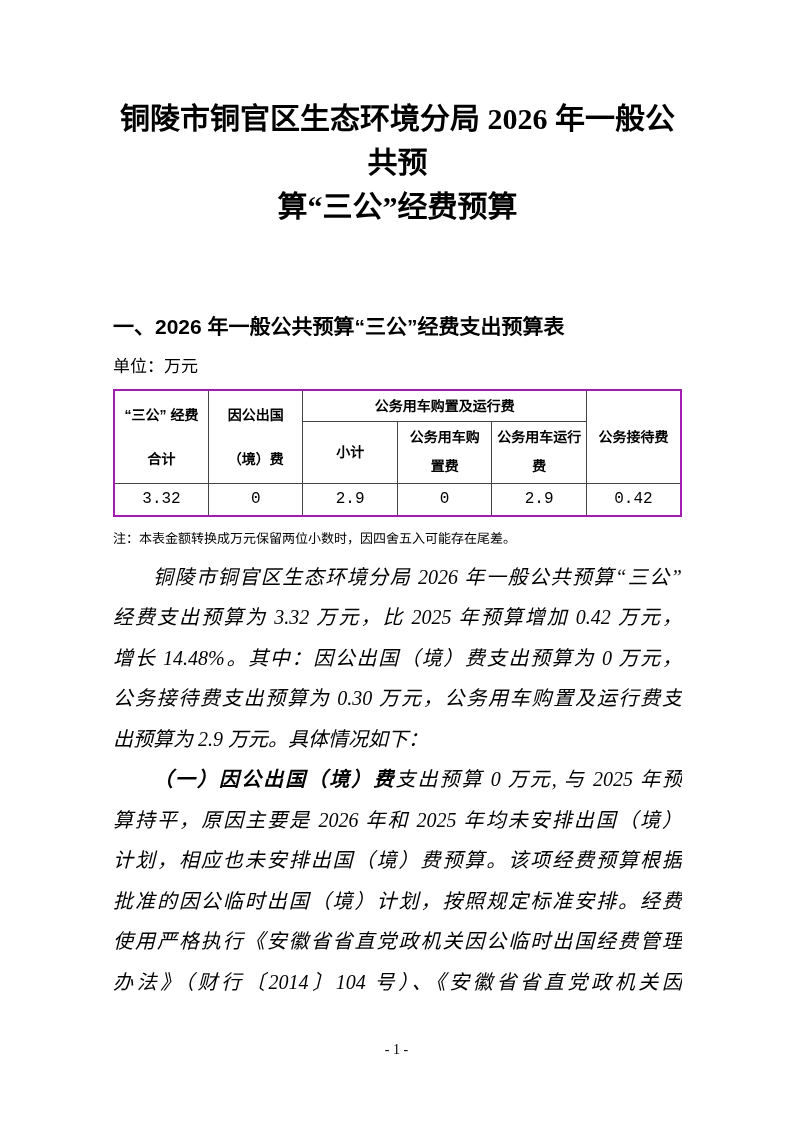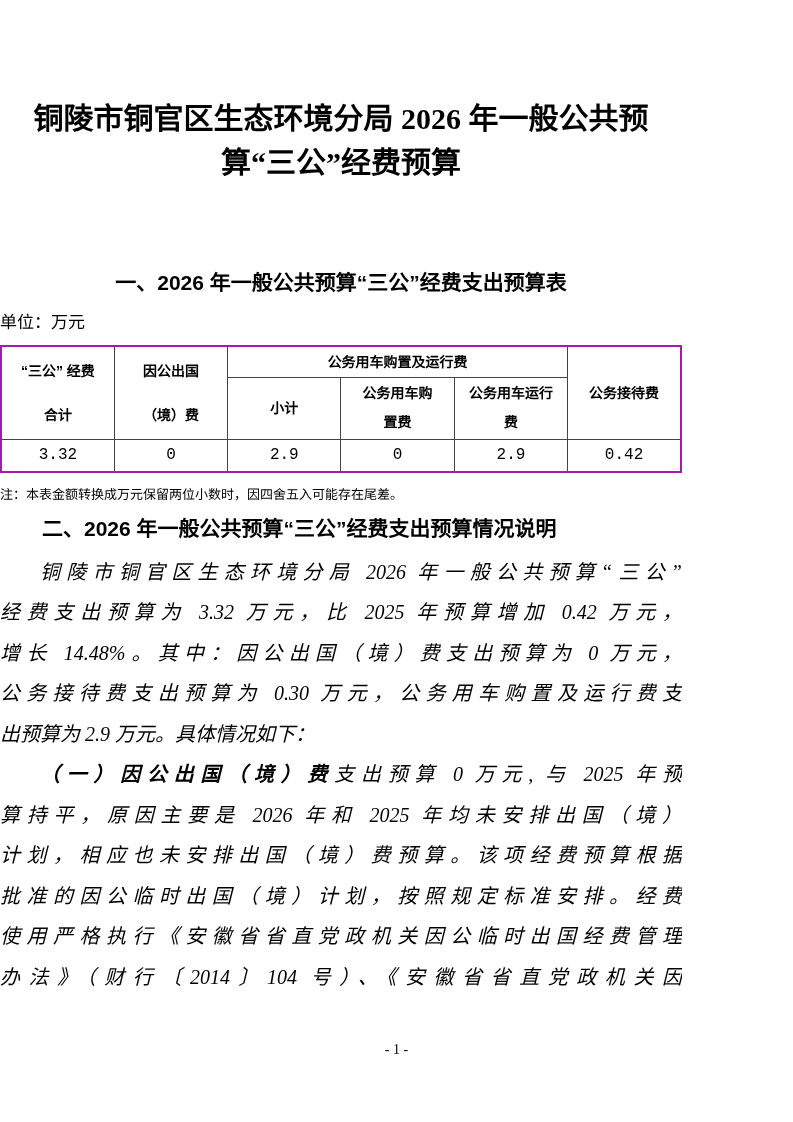--- a/index.html
+++ b/index.html
@@ -8,40 +8,41 @@
     width: 793px;
     height: 1122px;
     margin: 0 auto;
     background: #ffffff;
     color: #000000;
     font-family: "Liberation Serif", "DejaVu Serif", serif;
     overflow: hidden;
     position: relative;
   }
   .content {
+    margin-left: 113px;
     margin-right: 111px;
   }
   
   .doc-title {
     padding-top: 97px;
     text-align: center;
     font-size: 30px;
     font-weight: bold;
     line-height: 44px;
     font-family: "Liberation Serif", "DejaVu Serif", serif;
   }
   
   .sec-heading {
     font-family: "Liberation Sans", "DejaVu Sans", sans-serif;
     font-weight: bold;
     font-size: 21px;
     line-height: 30px;
     white-space: nowrap;
   }
-  .sec1 { margin-top: 83px; text-align: center; }
+  .sec1 { margin-top: 83px; }
   .sec2 { margin-top: 9px; text-indent: 42px; }
   
   .unit-label {
     margin-top: 13px;
     font-size: 17px;
     line-height: 24px;
   }
   
   table.budget {
     margin-top: 10px;
@@ -148,21 +149,20 @@
           <td>2.9</td>
           <td>0</td>
           <td>2.9</td>
           <td>0.42</td>
         </tr>
       </tbody>
     </table>
 
     <div class="table-note">注：本表金额转换成万元保留两位小数时，因四舍五入可能存在尾差。</div>
 
-    <div class="sec-heading sec2">二、2026 年一般公共预算“三公”经费支出预算情况说明</div>
 
     <div class="body-block">
       <div class="bl indent">铜陵市铜官区生态环境分局 2026 年一般公共预算“三公”</div>
       <div class="bl">经费支出预算为 3.32 万元，比 2025 年预算增加 0.42 万元，</div>
       <div class="bl">增长 14.48%。其中：因公出国（境）费支出预算为 0 万元，</div>
       <div class="bl">公务接待费支出预算为 0.30 万元，公务用车购置及运行费支</div>
       <div class="bl noj">出预算为 2.9 万元。具体情况如下：</div>
 
       <div class="bl indent"><span class="bold-lead">（一）因公出国（境）费</span><span>支出预算 0 万元, 与 2025 年预</span></div>
       <div class="bl">算持平，原因主要是 2026 年和 2025 年均未安排出国（境）</div>

